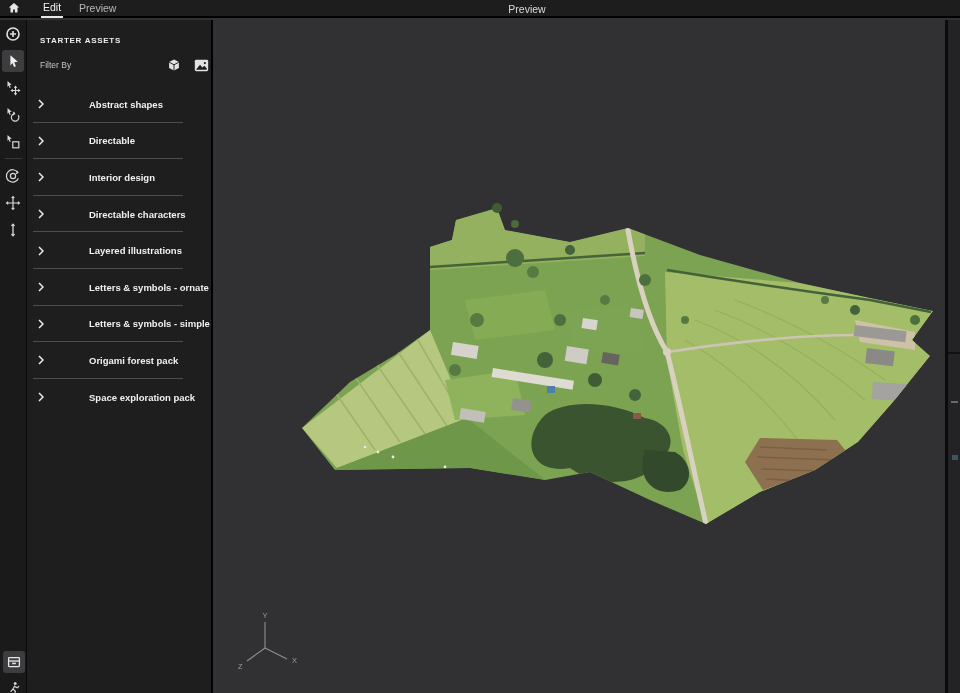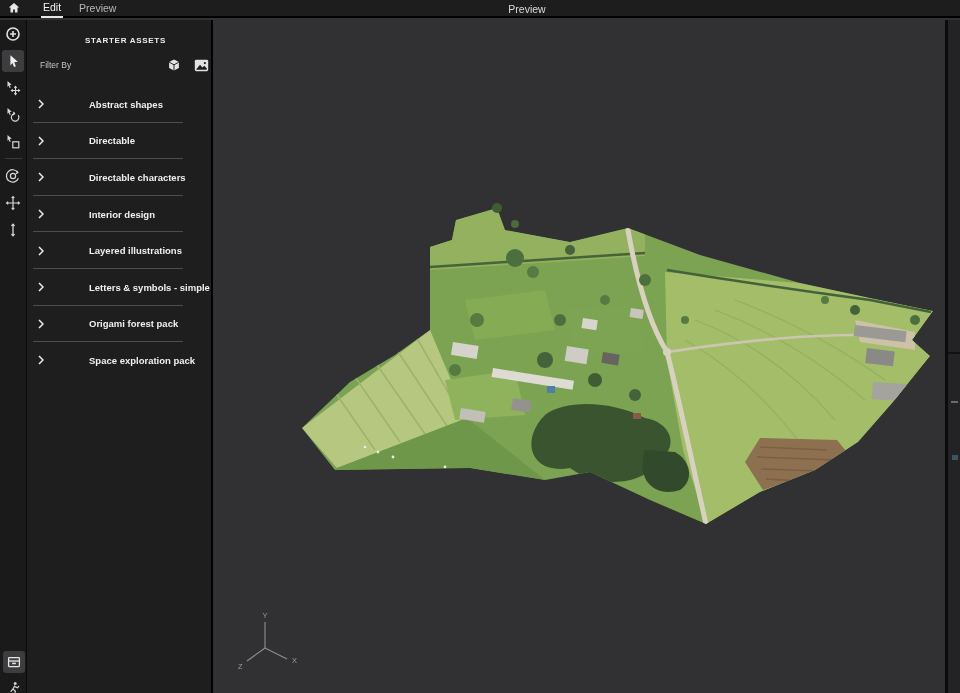--- a/index.html
+++ b/index.html
@@ -24,21 +24,21 @@
           justify-content:center; border-radius:3px; cursor:pointer; }
   .tool.active { background:#3d3d3f; }
   .tool svg { display:block; }
   .tb-sep { width:17px; height:1px; background:#3a3a3c; margin:4px auto 6px; }
   .toolbar-bottom { position:absolute; left:0; bottom:-7px; width:27px; }
 
   
   .panel { position:absolute; left:27px; top:20px; width:186px; height:673px;
            background:#1e1e1f; border-right:2px solid #000; z-index:4; }
   .panel-title { font-size:8px; font-weight:bold; letter-spacing:.7px; color:#ececec;
-                 padding:16px 0 0 13px;text-align:center; }
+                 padding:16px 0 0 13px; }
   .filter-row { display:flex; align-items:center; padding:13px 2px 6px 13px; }
   .filter-label { font-size:8.5px; color:#c4c4c4; flex:1; }
   .filter-icons { display:flex; gap:13px; align-items:center; }
   .filter-icons span { display:flex; cursor:pointer; }
   .cat-list { margin-top:8px; }
   .cat-item { position:relative; height:36.6px; display:flex; align-items:center; cursor:pointer;gap:34px; }
   .cat-chevron { margin-left:11px; display:flex; }
   .cat-label { margin-left:11px; font-size:9.5px; font-weight:bold; color:#f0f0f0; }
   .cat-item .sep { position:absolute; left:6px; right:28px; bottom:0; height:1px; background:#4d4d4f; }
   .cat-item:last-child .sep { display:none; }
@@ -190,39 +190,48 @@
           </span>
         <span class="cat-label">Directable</span>
           <span class="sep"></span>
       </div>
       <div class="cat-item">
         <span class="cat-chevron">
             <svg width="6" height="10" viewBox="0 0 6 10">
               <path d="M1 1 L5 5 L1 9" stroke="#ececec" stroke-width="1.5" fill="none"></path>
             </svg>
           </span>
+        <span class="cat-label">Interior design</span>
+          <span class="sep"></span>
+      </div>
+      <div class="cat-item">
+        <span class="cat-chevron">
+            <svg width="6" height="10" viewBox="0 0 6 10">
+              <path d="M1 1 L5 5 L1 9" stroke="#ececec" stroke-width="1.5" fill="none"></path>
+            </svg>
+          </span>
         <span class="cat-label">Directable characters</span>
           <span class="sep"></span>
       </div>
       <div class="cat-item">
         <span class="cat-chevron">
             <svg width="6" height="10" viewBox="0 0 6 10">
               <path d="M1 1 L5 5 L1 9" stroke="#ececec" stroke-width="1.5" fill="none"></path>
             </svg>
           </span>
-        <span class="cat-label">Interior design</span>
-          <span class="sep"></span>
-      </div>
-      <div class="cat-item">
-        <span class="cat-chevron">
-            <svg width="6" height="10" viewBox="0 0 6 10">
-              <path d="M1 1 L5 5 L1 9" stroke="#ececec" stroke-width="1.5" fill="none"></path>
-            </svg>
-          </span>
         <span class="cat-label">Layered illustrations</span>
+          <span class="sep"></span>
+      </div>
+      <div class="cat-item">
+        <span class="cat-chevron">
+            <svg width="6" height="10" viewBox="0 0 6 10">
+              <path d="M1 1 L5 5 L1 9" stroke="#ececec" stroke-width="1.5" fill="none"></path>
+            </svg>
+          </span>
+        <span class="cat-label">Letters &amp; symbols - ornate</span>
           <span class="sep"></span>
       </div>
       <div class="cat-item">
         <span class="cat-chevron">
             <svg width="6" height="10" viewBox="0 0 6 10">
               <path d="M1 1 L5 5 L1 9" stroke="#ececec" stroke-width="1.5" fill="none"></path>
             </svg>
           </span>
         <span class="cat-label">Letters &amp; symbols - simple</span>
           <span class="sep"></span>

